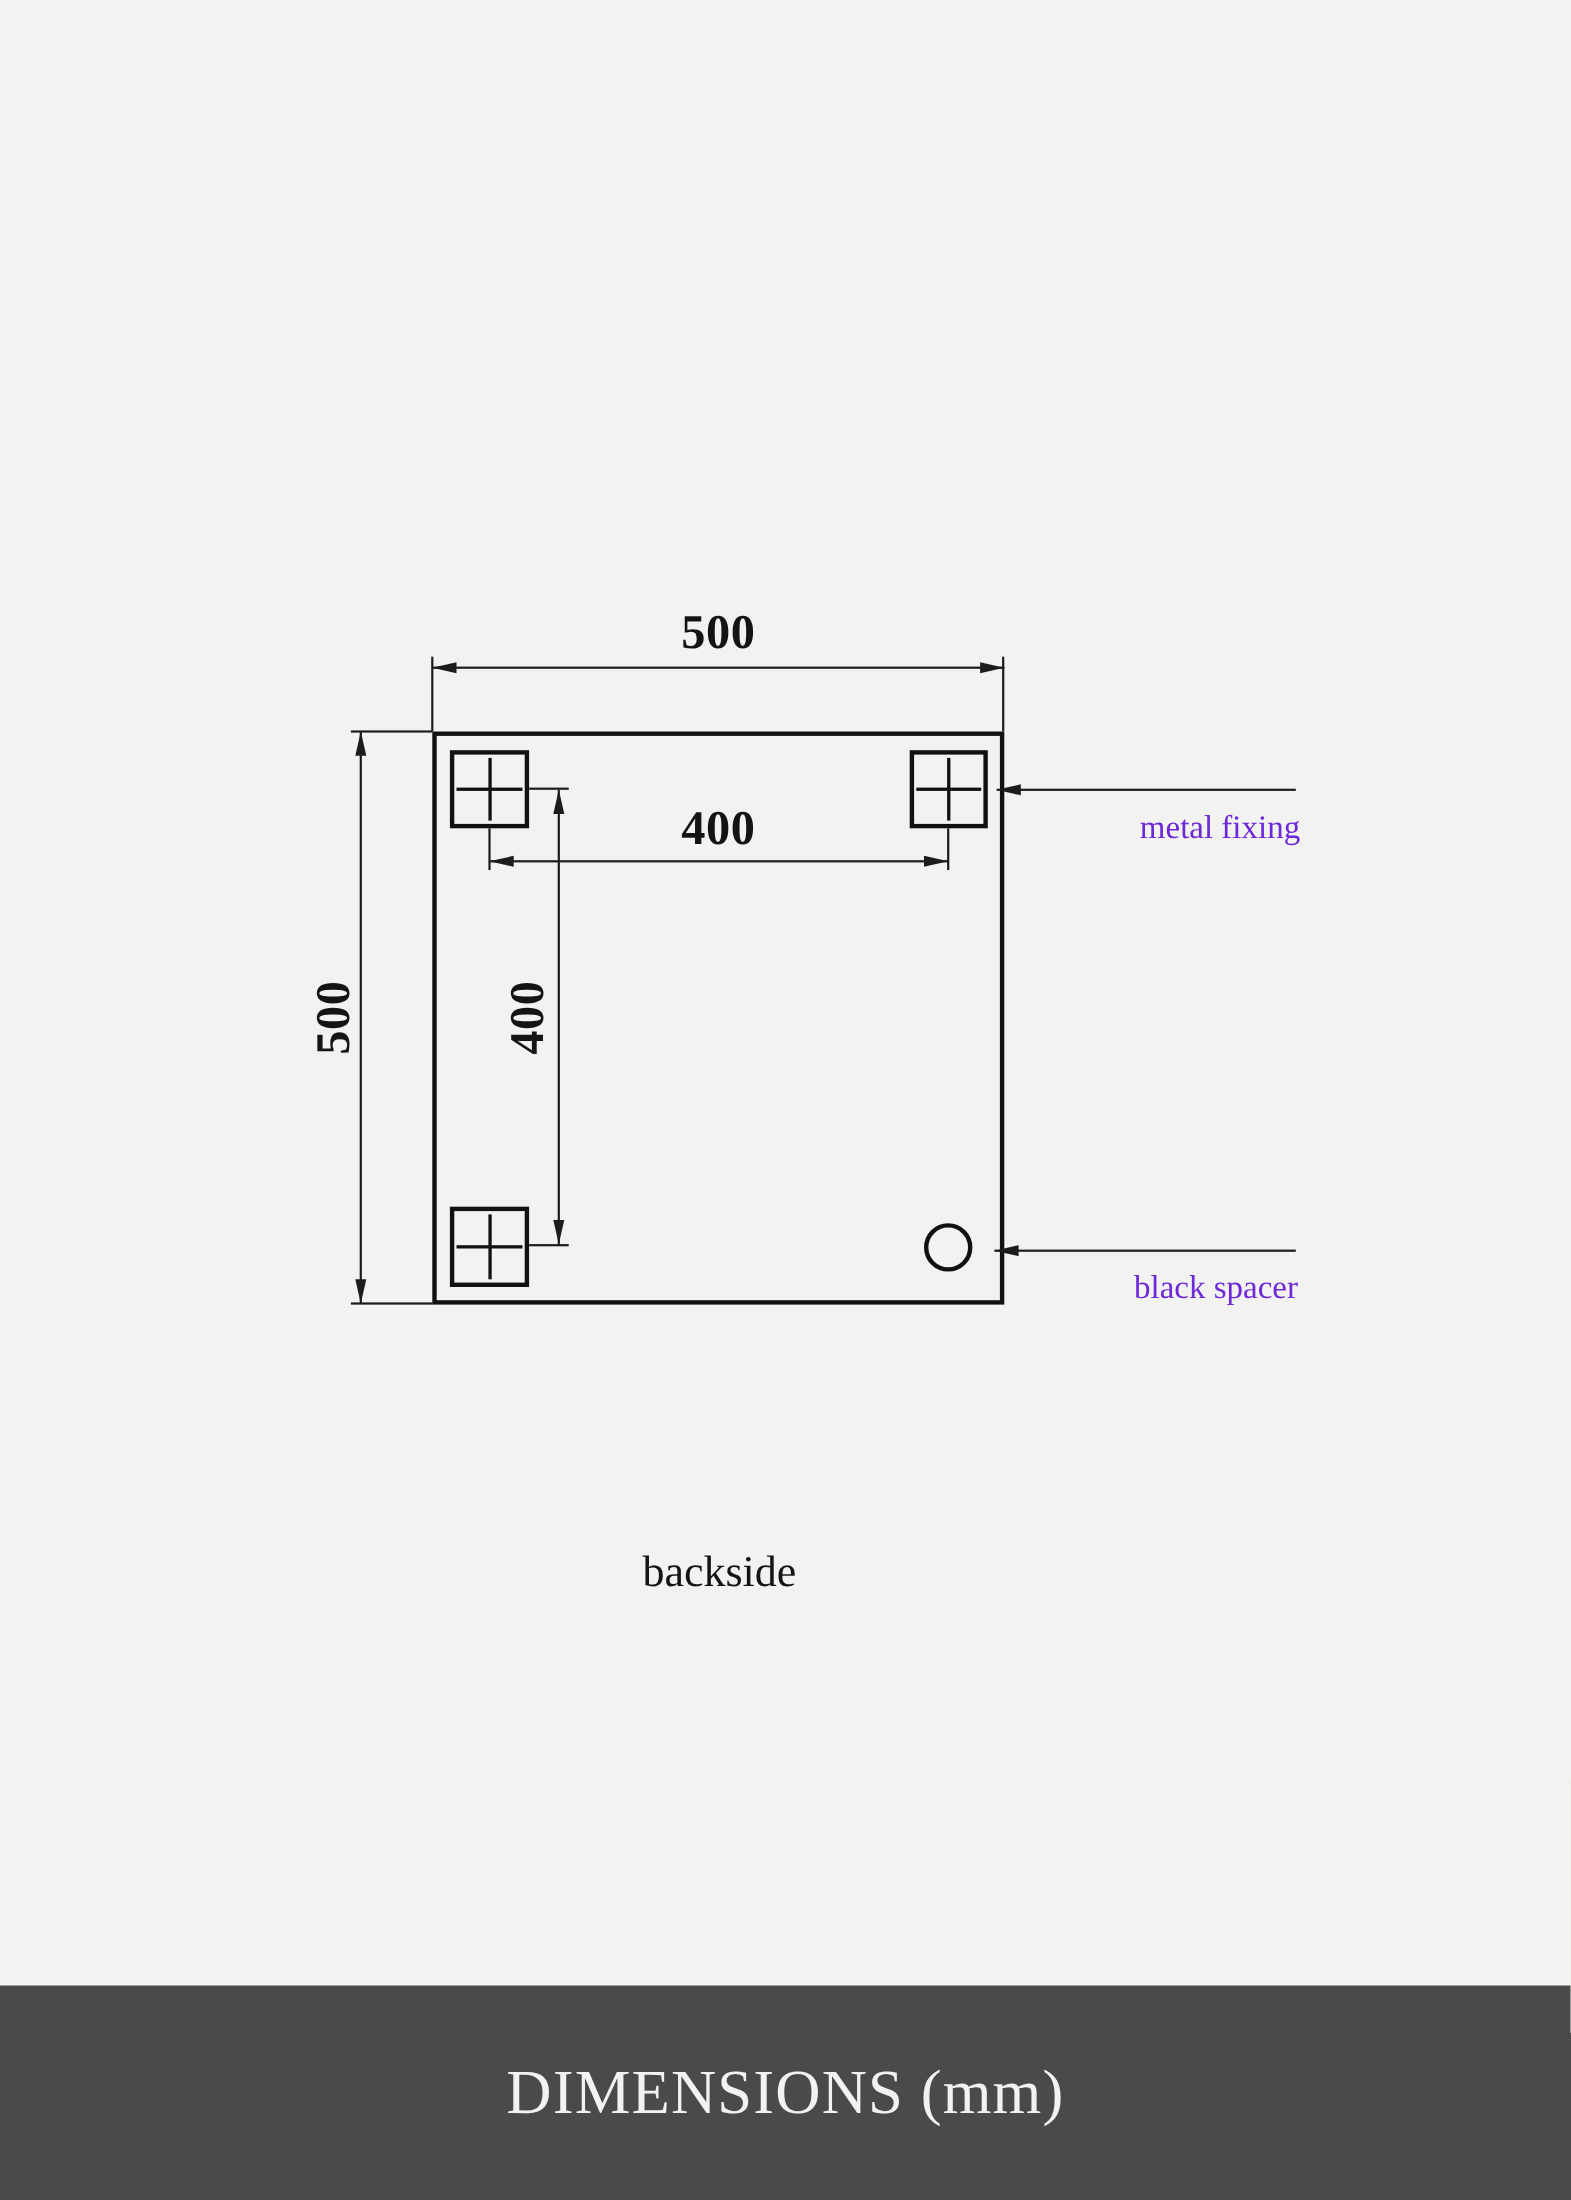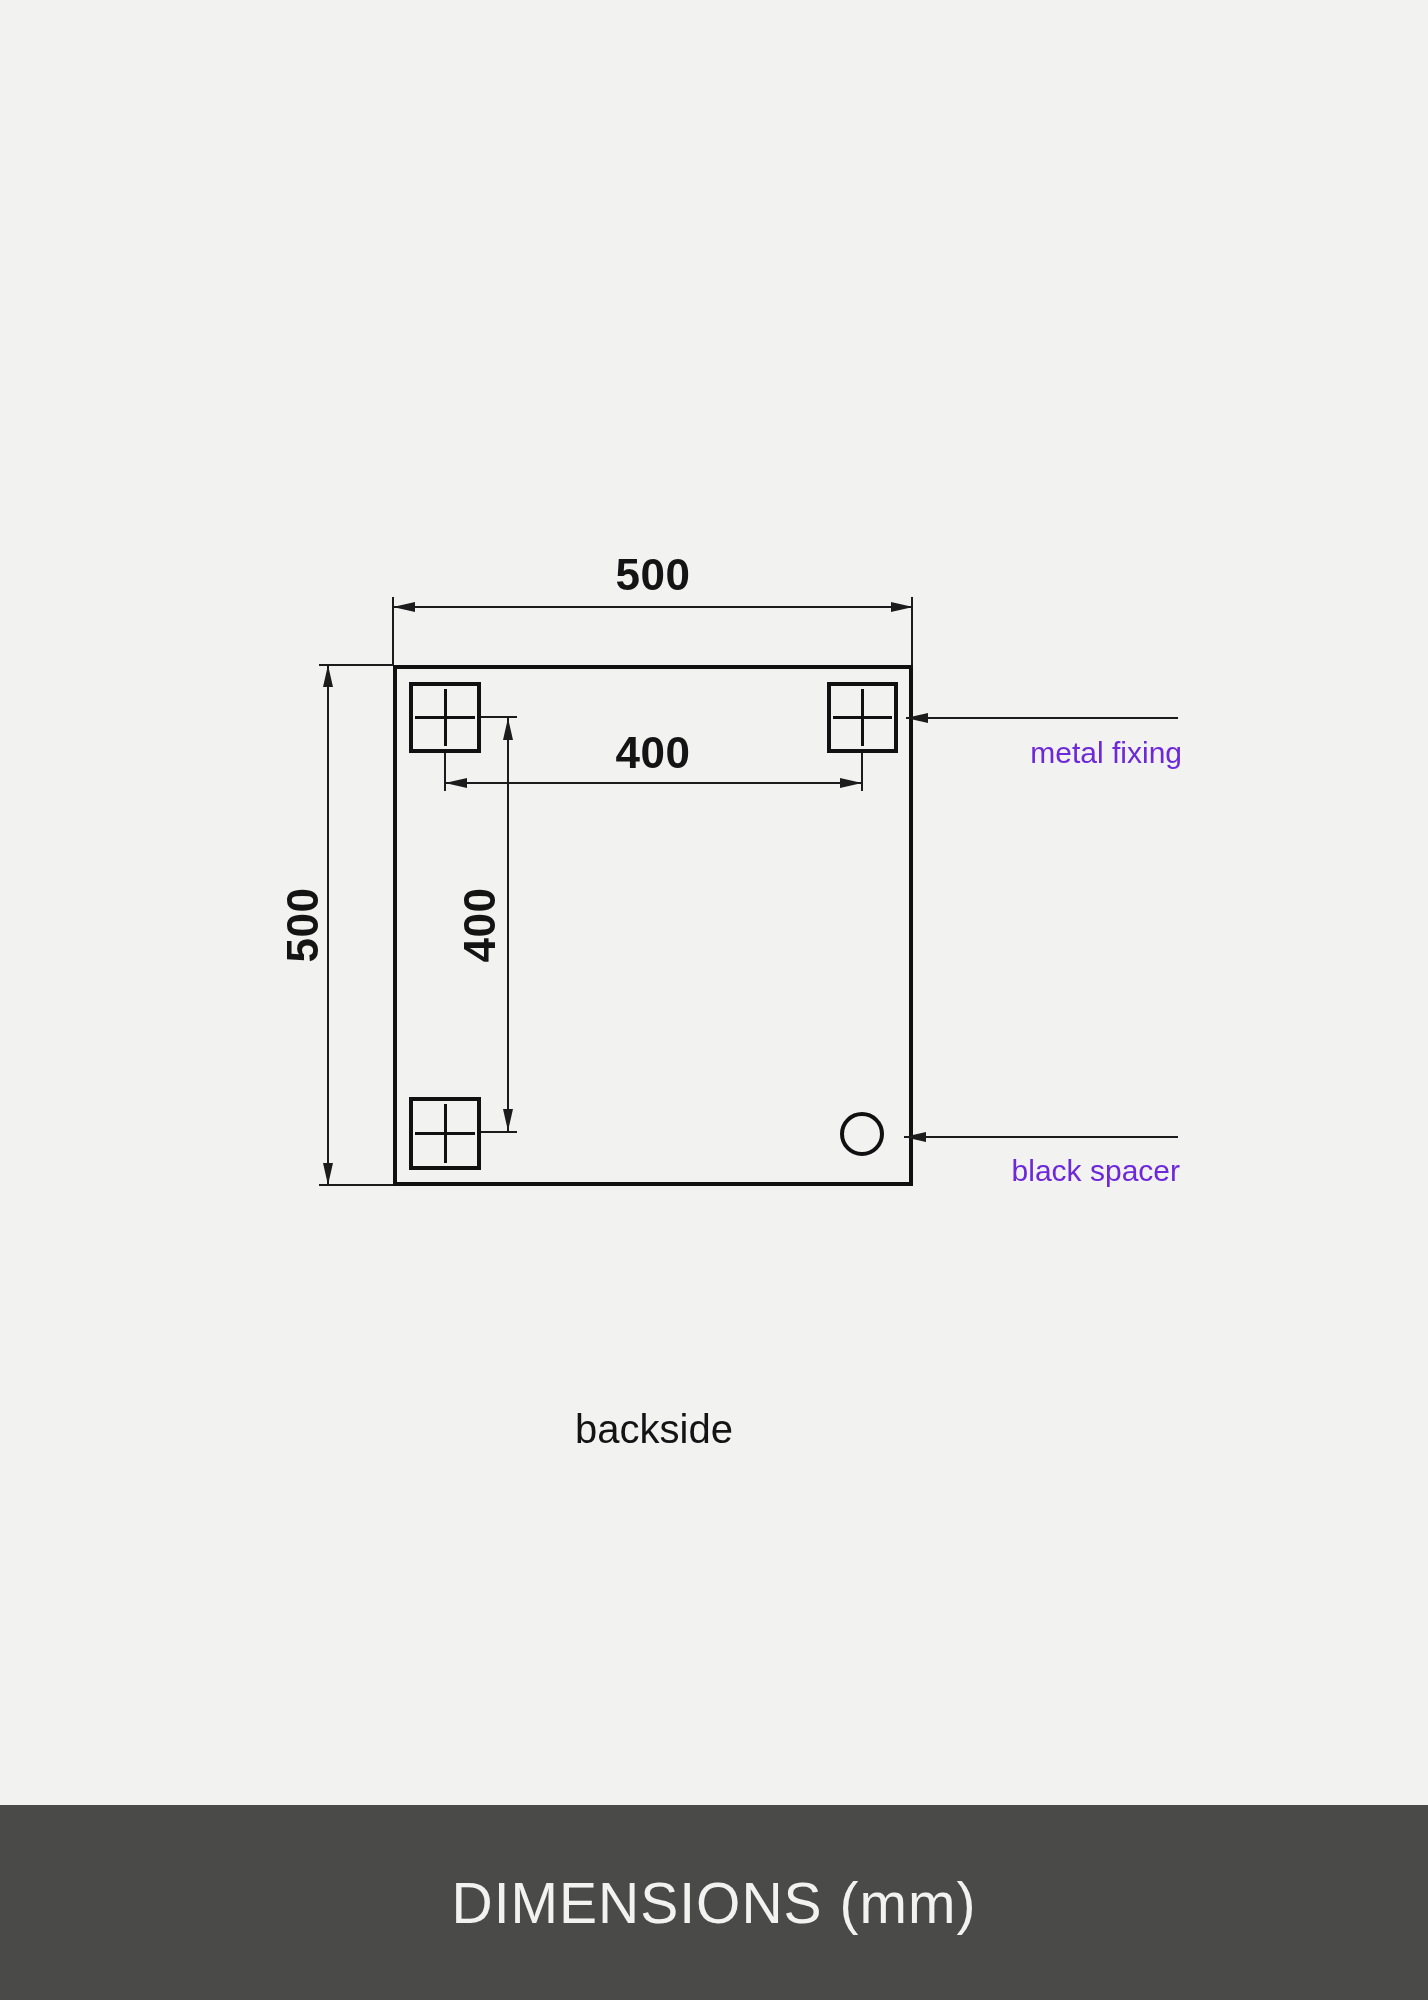--- a/index.html
+++ b/index.html
@@ -1,19 +1,19 @@
 <!DOCTYPE html>
 <html><head>
 <meta charset="utf-8">
 <style>
   html,body{margin:0;padding:0;background:#e8e8e6;}
   #stage{
     position:relative;width:1428px;height:2000px;margin:0 auto;
     background:#f2f2f0;overflow:hidden;
-    font-family:Liberation Sans, sans-serif;color:#1a1a1a;
+    font-family:Liberation Serif, serif;color:#1a1a1a;
   }
   .abs{position:absolute;}
   
   .panel{border:4px solid #111;box-sizing:border-box;background:transparent;}
   .fixing{border:4px solid #111;box-sizing:border-box;}
   .cross-v{position:absolute;width:3px;top:3px;bottom:3px;left:calc(50% - 1.5px);background:#111;}
   .cross-h{position:absolute;height:3px;left:2px;right:2px;top:calc(50% - 1.5px);background:#111;}
   .circle{border:4px solid #111;border-radius:50%;box-sizing:border-box;}
   
   .line{background:#1c1c1c;}

